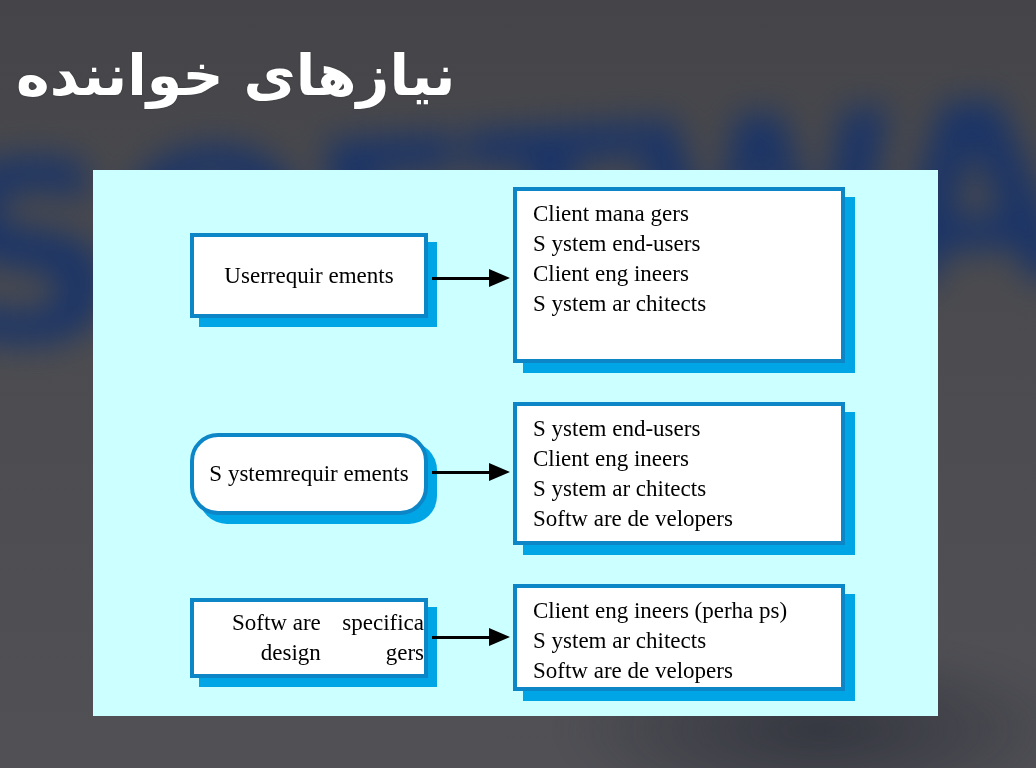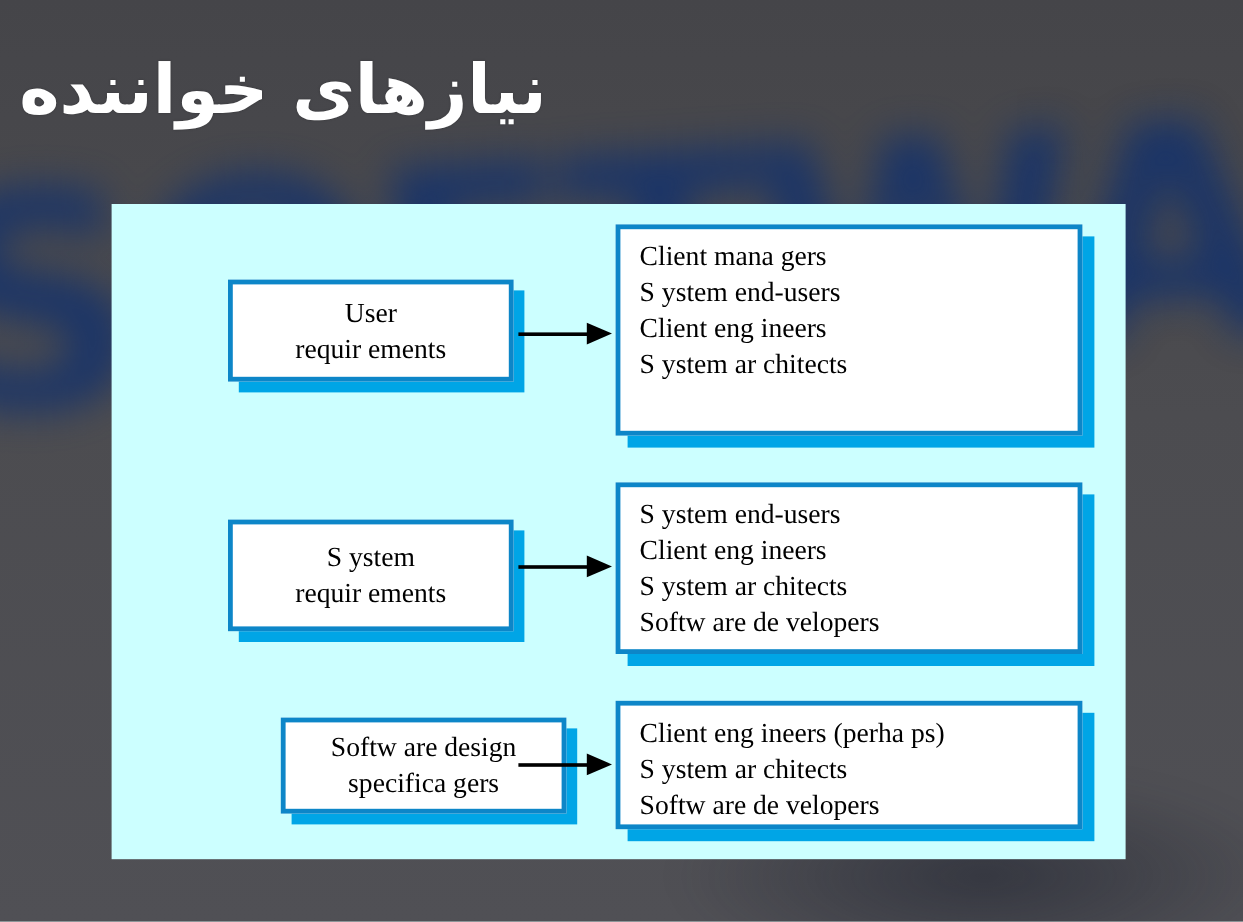--- a/index.html
+++ b/index.html
@@ -30,25 +30,25 @@
     text-shadow:0 0 2px rgba(0,0,0,.25);
   }
   .panel{
     position:absolute;left:93px;top:170px;width:845px;height:546px;
     background:var(--panel-bg,#ccffff);
   }
   .source-box{
     position:absolute;left:97px;width:238px;box-sizing:border-box;
     background:#ffffff;border:4px solid var(--box-border,#0d86c8);
     box-shadow:9px 9px 0 var(--box-shadow,#00a5e6);
-    display:flex;flex-direction:column;justify-content:center;align-items:center;
-    text-align:left;font-size:23px;line-height:30px;color:#000;
+    display:flex;flex-direction:row;justify-content:center;align-items:center;
+    text-align:right;font-size:23px;line-height:30px;color:#000;
   }
   .readers-box{
-    position:absolute;left:420px;width:389px;box-sizing:border-box;
+    position:absolute;left:420px;width:332px;box-sizing:border-box;
     background:#ffffff;border:4px solid var(--box-border,#0d86c8);
     box-shadow:10px 10px 0 var(--box-shadow,#00a5e6);
     padding:8px 4px 0 16px;font-size:23px;line-height:30px;color:#000;
   }
   .arrow{position:absolute;left:339px;width:78px;height:0;}
   .arrow-line{position:absolute;left:0;right:16px;top:-1.5px;height:3px;background:var(--arrow-color,#000);}
   .arrow-head{
     position:absolute;right:0;top:-9px;width:0;height:0;
     border-left:21px solid var(--arrow-color,#000);
     border-top:9px solid transparent;border-bottom:9px solid transparent;
@@ -73,35 +73,35 @@
       <div class="arrow" style="top: 108px;">
         <div class="arrow-line"></div>
         <div class="arrow-head"></div>
       </div>
       <div class="readers-box" style="top: 17px; height: 176px;">
         <div>Client mana gers</div>
         <div>S ystem end-users</div>
         <div>Client eng ineers</div>
         <div>S ystem ar chitects</div>
       </div>
-      <div class="source-box" style="top: 263px; height: 93px;">
+      <div class="source-box" style="top: 263px; height: 82px; border-radius: 28px;">
         <div>S ystem</div>
         <div>requir ements</div>
       </div>
       <div class="arrow" style="top: 302px;">
         <div class="arrow-line"></div>
         <div class="arrow-head"></div>
       </div>
       <div class="readers-box" style="top: 232px; height: 143px;">
         <div>S ystem end-users</div>
         <div>Client eng ineers</div>
         <div>S ystem ar chitects</div>
         <div>Softw are de velopers</div>
       </div>
-      <div class="source-box" style="top: 428px; height: 80px; margin-left: 44px;">
+      <div class="source-box" style="top: 428px; height: 80px;">
         <div>Softw are design</div>
         <div>specifica gers</div>
       </div>
       <div class="arrow" style="top: 467px;">
         <div class="arrow-line"></div>
         <div class="arrow-head"></div>
       </div>
       <div class="readers-box" style="top: 414px; height: 107px;">
         <div>Client eng ineers (perha ps)</div>
         <div>S ystem ar chitects</div>

